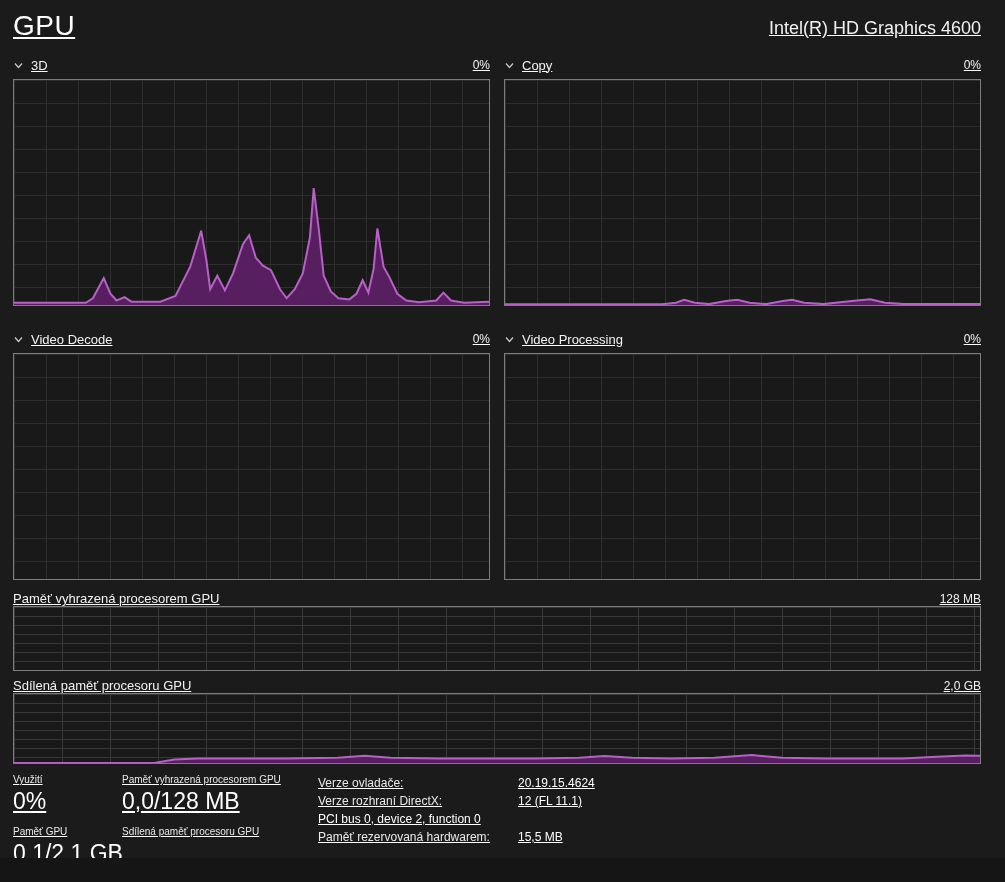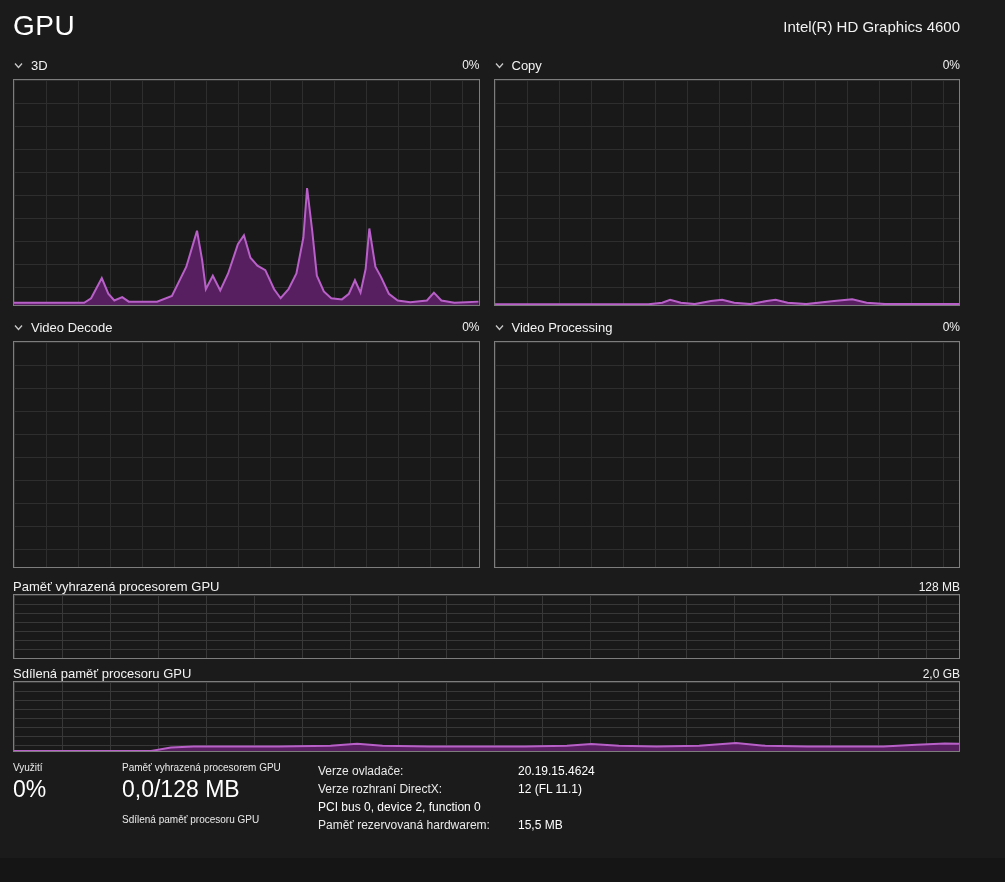--- a/index.html
+++ b/index.html
@@ -3,38 +3,38 @@
 <meta charset="utf-8">
 <style>
   * { margin:0; padding:0; box-sizing:border-box; }
   html,body { width:1005px; height:882px; overflow:hidden; }
   body {
     background:#1b1b1b;
     font-family:"Liberation Sans","DejaVu Sans",sans-serif;
     color:#ffffff;
     position:relative;
   }
-  .page { padding:10px 45px 0 13px; }
+  .page { padding:10px 24px 0 13px;text-decoration:underline; }
 
   
   .page-header { display:flex; align-items:flex-start; justify-content:space-between; height:46px; }
   .page-title { font-size:28px; font-weight:300; letter-spacing:.5px; color:#fff; }
-  .gpu-name  { font-size:15px; font-weight:400; color:#f2f2f2; margin-top:8px; }
+  .gpu-name  { font-size:18px; font-weight:400; color:#f2f2f2; margin-top:8px; }
 
   
   .two-col { display:flex; gap:14px; }
   .col { flex:1 1 0; min-width:0; }
 
   .chart-header {
     display:flex; align-items:center; height:18px; margin-bottom:5px;
     font-size:13px; color:#f2f2f2;
   }
   .chart-header .chevron { display:inline-flex; width:14px; margin-right:4px; cursor:pointer; }
   .chart-header .pct { margin-left:auto; font-size:12px; color:#f2f2f2; }
-  .row2 { margin-top:12px; }
+  .row2 { margin-top:24px; }
 
   .chart {
     position:relative; border:1px solid #7d7d7d; background:#191919; overflow:hidden;
   }
   .chart svg { position:absolute; inset:0; width:100%; height:100%; display:block; }
 
   .big-grid {
     height:227px;
     background-image:
       repeating-linear-gradient(to right, #2e2e2e 0 1px, transparent 1px 32px),
@@ -166,20 +166,24 @@
         </svg>
       </div>
   </div>
 
   <div class="stats">
     <div class="stat-col1">
       <div class="stat-block">
         <div class="stat-label">Využití</div>
         <div class="stat-value">0%</div>
       </div>
+      <div class="stat-block">
+        <div class="stat-label">Paměť GPU</div>
+        <div class="stat-value">0,1/2,1 GB</div>
+      </div>
     </div>
     <div class="stat-col2">
       <div class="stat-block">
         <div class="stat-label">Paměť vyhrazená procesorem GPU</div>
         <div class="stat-value">0,0/128 MB</div>
       </div>
       <div class="stat-block">
         <div class="stat-label">Sdílená paměť procesoru GPU</div>
       </div>
     </div>

